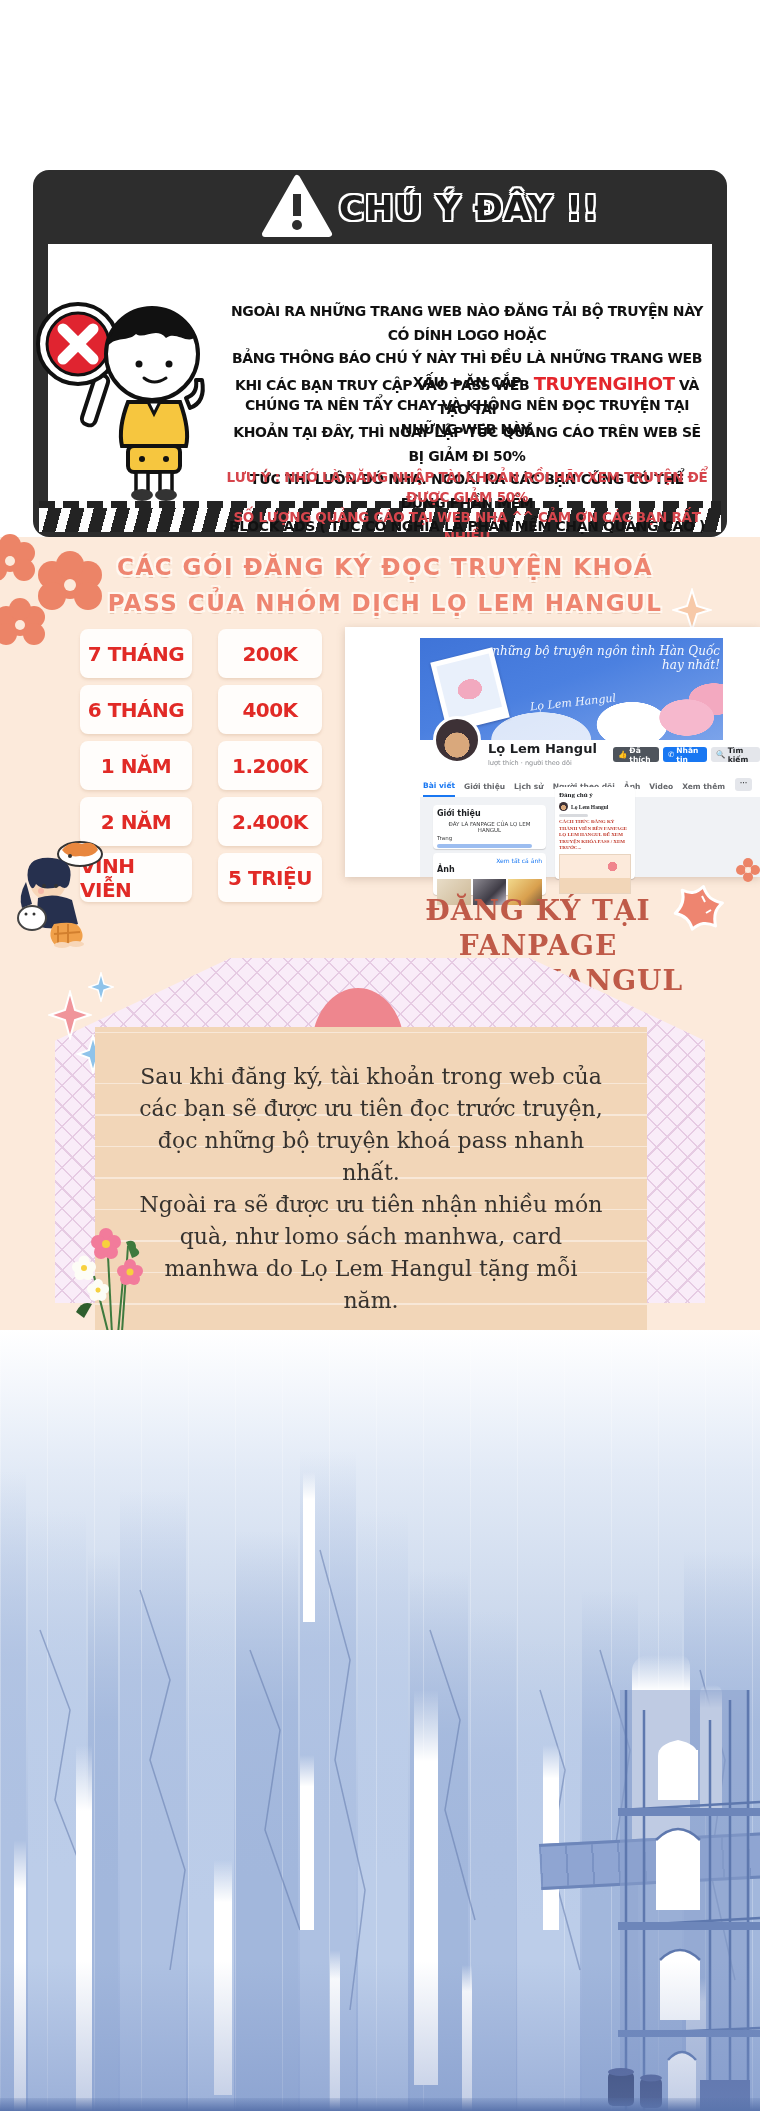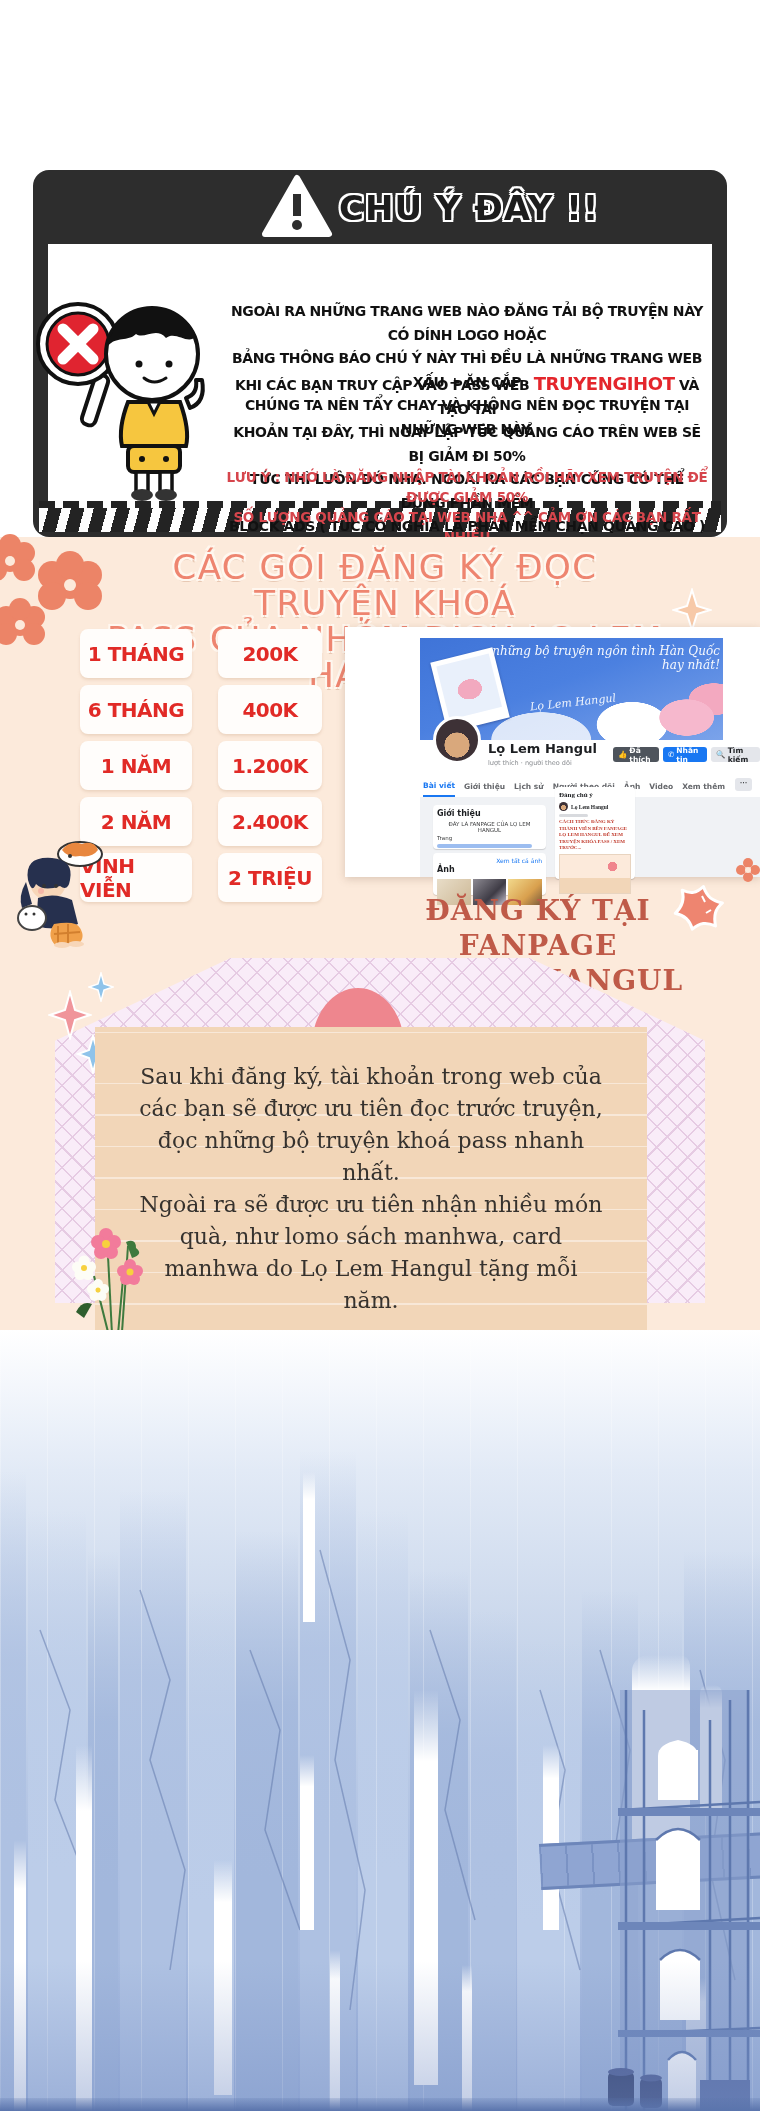--- a/index.html
+++ b/index.html
@@ -22,21 +22,21 @@
   .n-b2{left:226px;top:300px;width:482px;font-size:14px;line-height:23.5px;letter-spacing:-0.4px;}
   .n-b3{left:226px;top:372px;width:482px;font-size:14px;line-height:23.5px;letter-spacing:-0.4px;}
   .n-b4{left:226px;top:467px;width:482px;font-size:13.5px;line-height:20px;letter-spacing:-0.3px;color:#d6454c;}
   .hl-pink{color:#f2458e;font-size:18px;}
   .hl-red{color:#e4262c;font-size:20px;}
   .hl-red2{color:#e4262c;font-size:18px;}
 
   
   .peach{left:0;top:537px;width:760px;height:793px;background:#fceadb;}
   .bubble-title{left:100px;top:549px;width:570px;text-align:center;color:#ee8570;
-    font-size:34px;font-weight:normal;letter-spacing:1.5px;line-height:36px;
+    font-size:23px;font-weight:bold;letter-spacing:1.5px;line-height:36px;
     text-shadow:-2px -2px 0 #fff7ef,2px -2px 0 #fff7ef,-2px 2px 0 #fff7ef,2px 2px 0 #fff7ef,0 3px 0 #e8c9b4;}
   .price-grid{left:80px;top:629px;display:grid;grid-template-columns:112px 104px;
     column-gap:26px;row-gap:7px;}
   .cell{height:49px;background:#fffdfb;border-radius:8px;box-shadow:0 2px 3px rgba(190,150,120,.25);
     display:flex;align-items:center;justify-content:center;color:#e12a26;font-weight:bold;
     font-size:20px;letter-spacing:-0.5px;}
   .reg-head{left:380px;top:893px;width:316px;text-align:center;color:#bf5a48;
     font-family:"DejaVu Serif",serif;font-weight:bold;font-size:28px;line-height:35px;letter-spacing:1px;}
 
   
@@ -223,30 +223,30 @@
   <div class="abs bubble-title">
     <span>CÁC GÓI ĐĂNG KÝ ĐỌC TRUYỆN KHOÁ</span><br>
     <span>PASS CỦA NHÓM DỊCH LỌ LEM HANGUL</span>
   </div>
 
   <svg class="sparkle4" style="left:672px;top:588px;width:40px;height:44px;" viewBox="0 0 40 44">
     <path d="M20,2 L25,18 L38,22 L25,26 L20,42 L15,26 L2,22 L15,18 Z" fill="#f7c9a8" stroke="#fff" stroke-width="2"></path>
   </svg>
 
   <div class="abs price-grid">
-    <div class="cell">1 THÁNG</div>
+    <div class="cell">7 THÁNG</div>
     <div class="cell">200K</div>
     <div class="cell">6 THÁNG</div>
     <div class="cell">400K</div>
     <div class="cell">1 NĂM</div>
     <div class="cell">1.200K</div>
     <div class="cell">2 NĂM</div>
     <div class="cell">2.400K</div>
     <div class="cell">VĨNH VIỄN</div>
-    <div class="cell">2 TRIỆU</div>
+    <div class="cell">5 TRIỆU</div>
   </div>
 
   <svg class="abs" style="left:10px;top:840px;width:95px;height:108px;" viewBox="0 0 95 108">
     <ellipse cx="70" cy="14" rx="22" ry="12" fill="#fff" stroke="#333" stroke-width="2"></ellipse>
     <path d="M52,10 q8,-10 20,-6 q12,-4 16,6 q-6,8 -18,6 q-12,2 -18,-6 z" fill="#e8873f"></path>
     <circle cx="60" cy="16" r="2" fill="#333"></circle>
     <circle cx="38" cy="42" r="18" fill="#f7d6b8"></circle>
     <path d="M18,40 q-4,-24 24,-22 q22,2 18,22 q-2,12 -10,6 q-16,6 -24,-2 q-4,10 -8,-4 z" fill="#26304e"></path>
     <path d="M16,42 q-8,14 -4,26 l10,-4 z" fill="#26304e"></path>
     <circle cx="34" cy="46" r="2" fill="#333"></circle>

